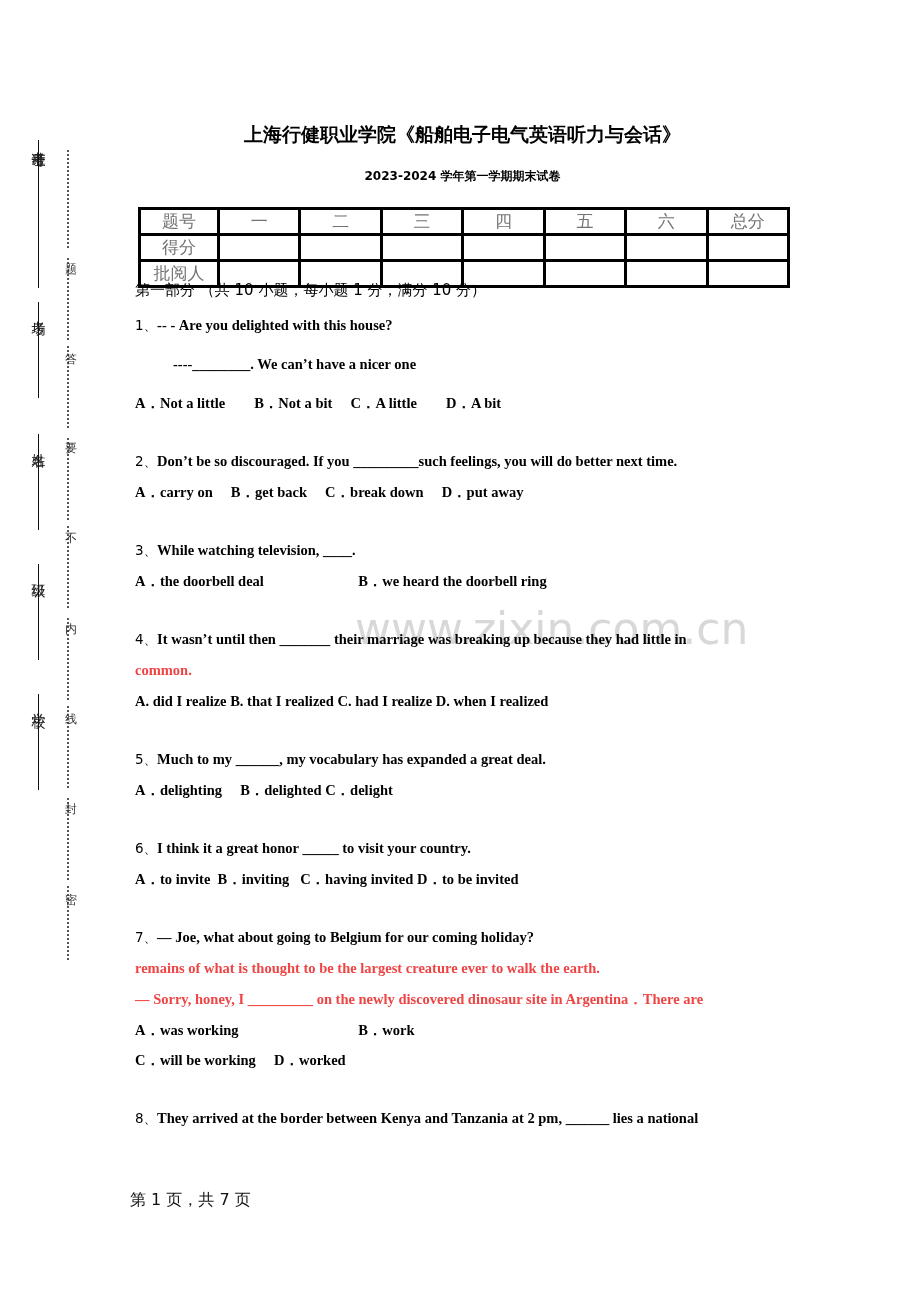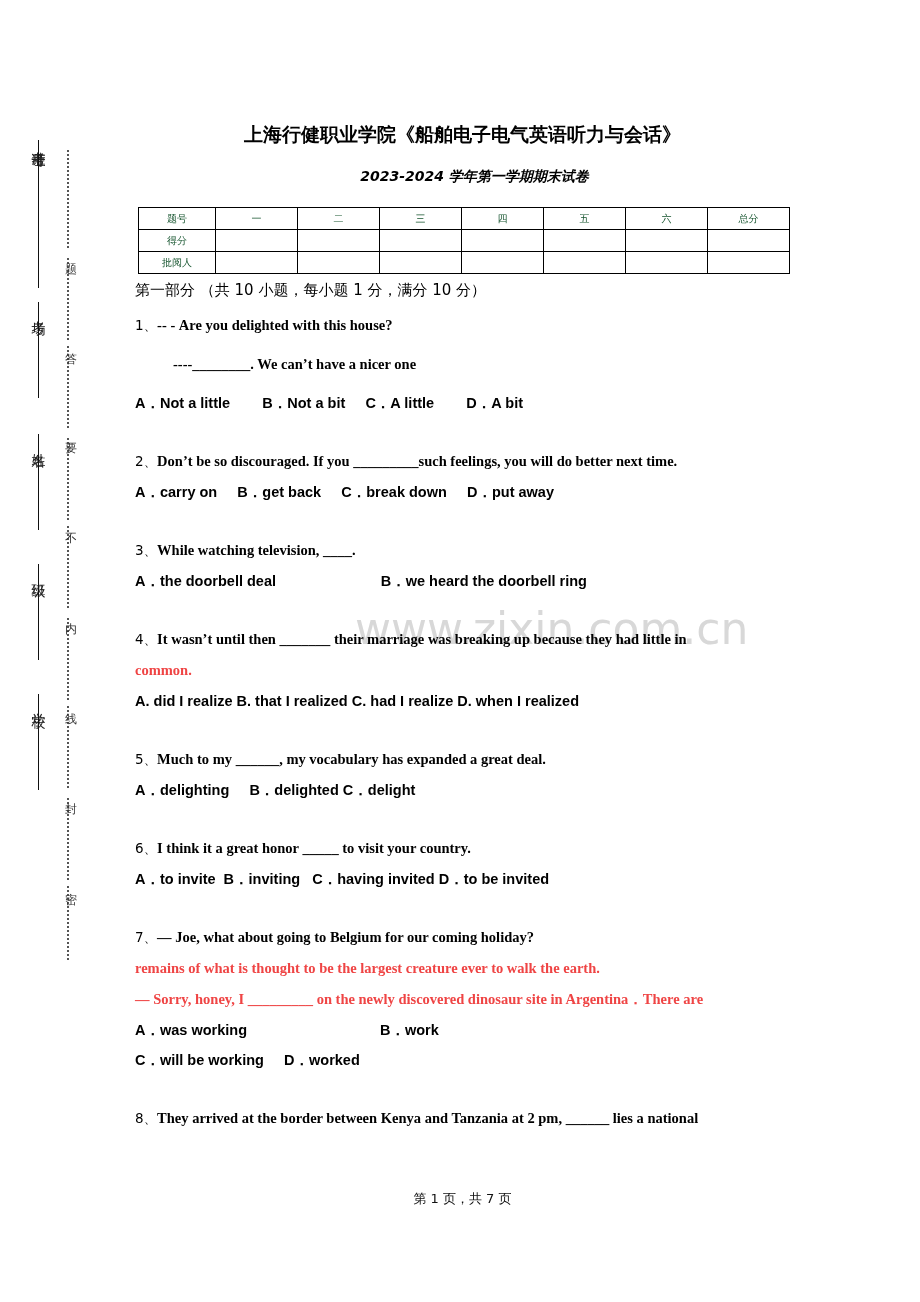--- a/index.html
+++ b/index.html
@@ -92,39 +92,39 @@
 
   .doc-title {
     text-align: center;
     font-family: "DejaVu Sans", sans-serif;
     font-weight: bold;
     font-size: 19px;
     letter-spacing: 0px;
     color: #000;
   }
   #title-line1 { position: absolute; left: 0; top: 122px; width: 665px; }
-  #title-line2 { position: absolute; left: 12px; top: 168px; width: 665px; font-size: 14px; font-style: italic; }
+  #title-line2 { position: absolute; left: 0; top: 168px; width: 665px; font-size: 12px; }
 
   
   #score-table {
     position: absolute;
     left: 8px;
     top: 207px;
     width: 652px;
     border-collapse: collapse;
     table-layout: fixed;
   }
   #score-table td {
-    border: 1px solid #000000;
+    border: 3px solid #000000;
     height: 21px;
     text-align: center;
     vertical-align: middle;
     font-family: "DejaVu Sans", sans-serif;
-    font-size: 10px;
-    color: #14532d;
+    font-size: 17px;
+    color: #737373;
     padding: 0;
   }
   #score-table td.rowhead { width: 76px; }
 
   
   #content {
     position: absolute;
     left: 5px;
     top: 278px;
     width: 660px;
@@ -164,21 +164,21 @@
   }
   .q-cont {
     font-family: Liberation Serif, serif;
     font-weight: bold;
     font-size: 14.5px;
     line-height: 31px;
     margin: 0;
     color: #ef4444;
   }
   .opt-line {
-    font-family: Liberation Sans, sans-serif;
+    font-family: Liberation Serif, serif;
     font-weight: bold;
     font-size: 14.5px;
     line-height: 30px;
     margin: 0;
     white-space: pre;
     color: #000;
   }
   .opt-line.wrap { white-space: normal; }
   .q-gap { height: 22px; }
 
@@ -195,23 +195,22 @@
     white-space: nowrap;
     pointer-events: none;
     z-index: 0;
   }
 
   #footer {
     position: absolute;
     left: 0;
     top: 1190px;
     width: 665px;
-    text-align: center;
-    font-family: "DejaVu Sans", sans-serif;
-    font-size: 13px;
+    font-family: "DejaVu Sans", sans-serif;
+    font-size: 16px;
     color: #111;
   }
 </style>
 </head>
 <body>
 
 <div id="seal-strip">
 
   <div class="seal-label-col">
     <div class="seal-label" style="top:0px;">准考证号</div>

